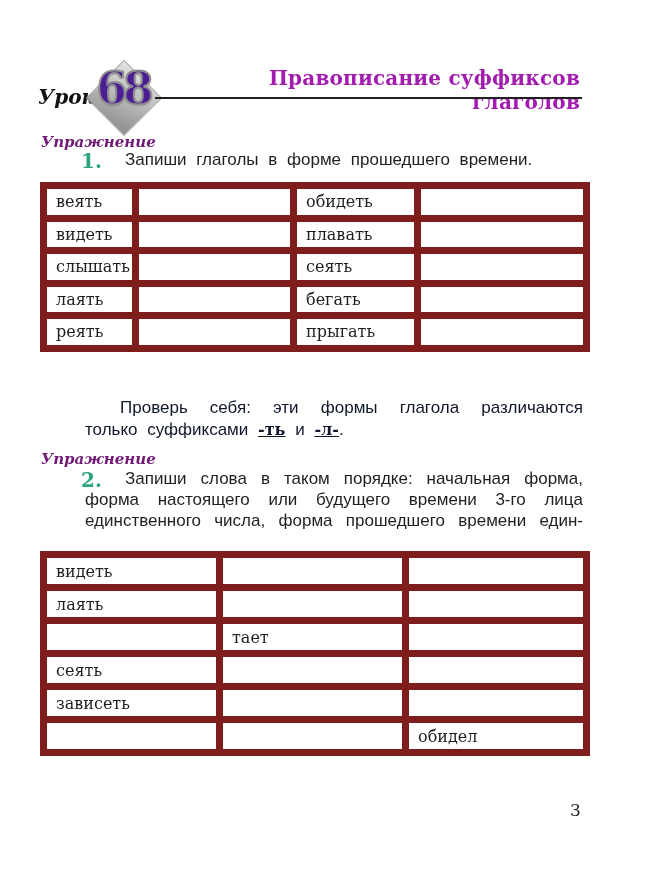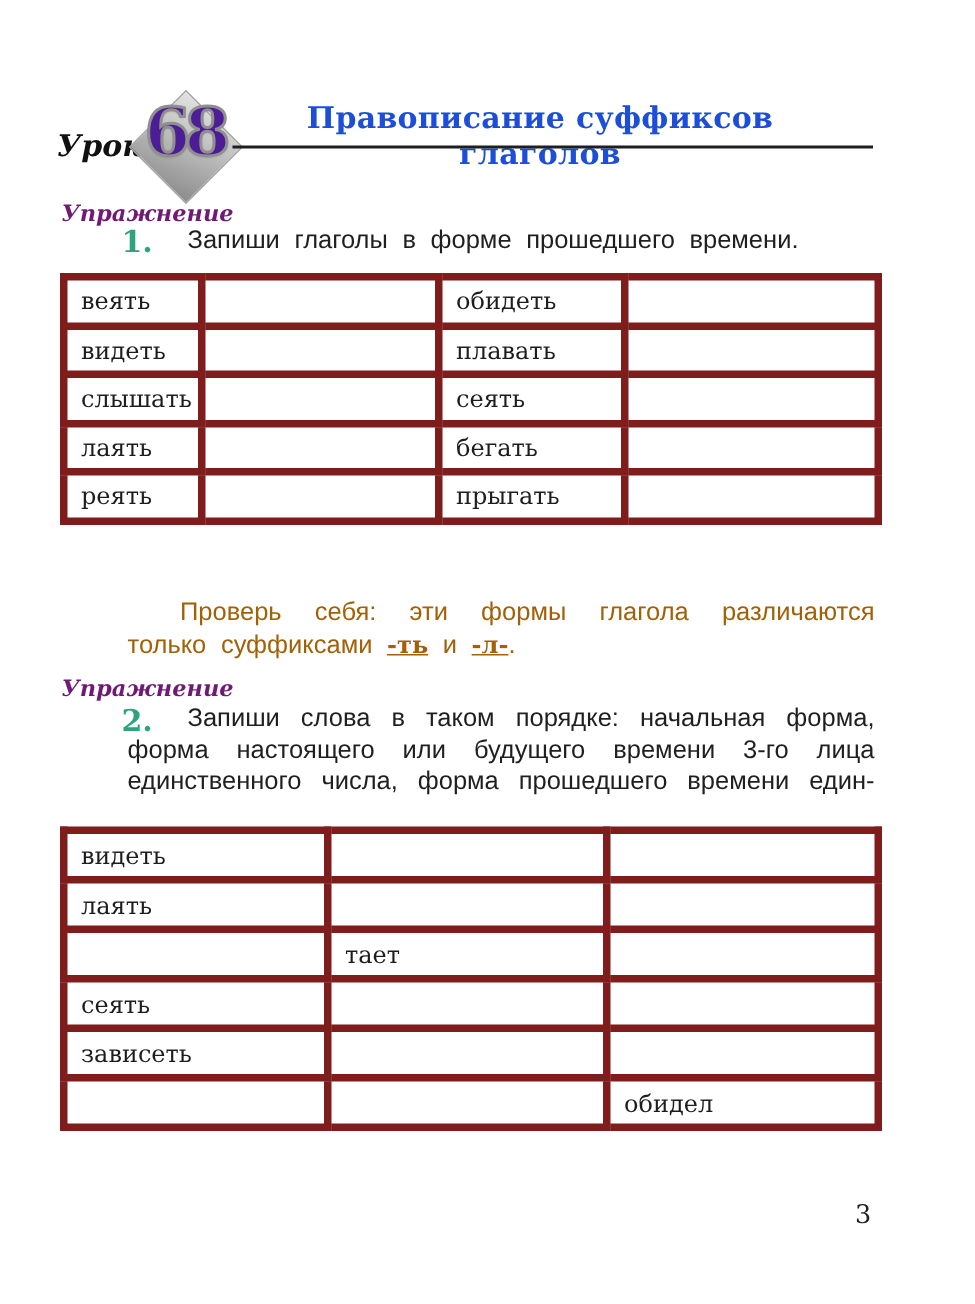--- a/index.html
+++ b/index.html
@@ -19,22 +19,22 @@
     border:1px solid #a5a5a5;
   }
   .lesson-number {
     position:absolute; left:87px; top:63px; width:72px; height:68px;
     text-align:center; line-height:68px;
     font:700 44px "DejaVu Serif", serif; letter-spacing:-4px;
     color:#4c1d95; -webkit-text-stroke:2px #8f8f8f;
     text-shadow:0 1px 2px rgba(0,0,0,0.25);
   }
   .page-title {
-    position:absolute; left:148px; top:66px; width:424px; text-align:center;
-    font:700 20px "DejaVu Serif", serif; color:#1d4ed8; letter-spacing:0.2px;
+    position:absolute; left:156px; top:66px; width:424px; text-align:right;
+    font:700 20px "DejaVu Serif", serif; color:#a21caf; letter-spacing:0.2px;
   }
   .title-rule {
     position:absolute; left:155px; top:97px; width:427px; height:2px;
     background:#1f1f1f;
   }
   
   .section-label {
     position:absolute; left:41px;
     font:700 italic 15px "DejaVu Serif", serif; color:#701a75;
   }
@@ -49,31 +49,31 @@
   }
   .jline { text-align:justify; text-align-last:justify; }
   .indent1 { padding-left:40px; }
   .indent2 { padding-left:35px; }
   
   table.wtable {
     position:absolute; left:40px; border-collapse:collapse; table-layout:fixed;
     font:16px "DejaVu Serif", serif; color:#1d1d1d;
   }
   table.wtable td {
-    border:5px solid #7f1d1d; padding:0 0 0 9px; vertical-align:middle;
+    border:7px solid #7f1d1d; padding:0 0 0 9px; vertical-align:middle;
     overflow:hidden; white-space:nowrap;margin-top:8px;
   }
   table.t1 { top:182px; width:543px; }
   table.t1 tr { height:32.5px; }
   table.t2 { top:551px; width:543px; }
   table.t2 tr { height:33px; }
   
   .note {
     position:absolute; left:85px; top:397px; width:498px;
-    font:17px "Liberation Sans", sans-serif; color:#a16207;
+    font:17px "Liberation Sans", sans-serif; color:#0f172a;
     line-height:21.5px; word-spacing:5px;
   }
   .note b { font-family:"DejaVu Serif", serif; font-size:16px;text-decoration:underline; }
   
   .page-number {
     position:absolute; left:570px; top:800px;
     font:17px "DejaVu Serif", serif; color:#222;
   }
 </style>
 </head>

